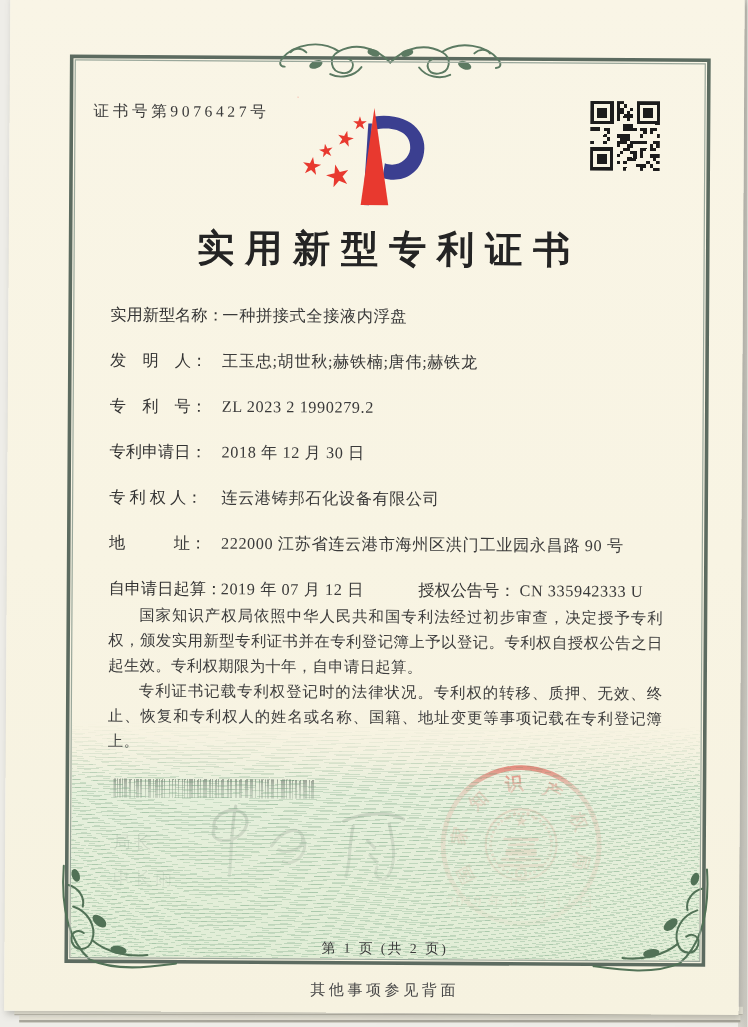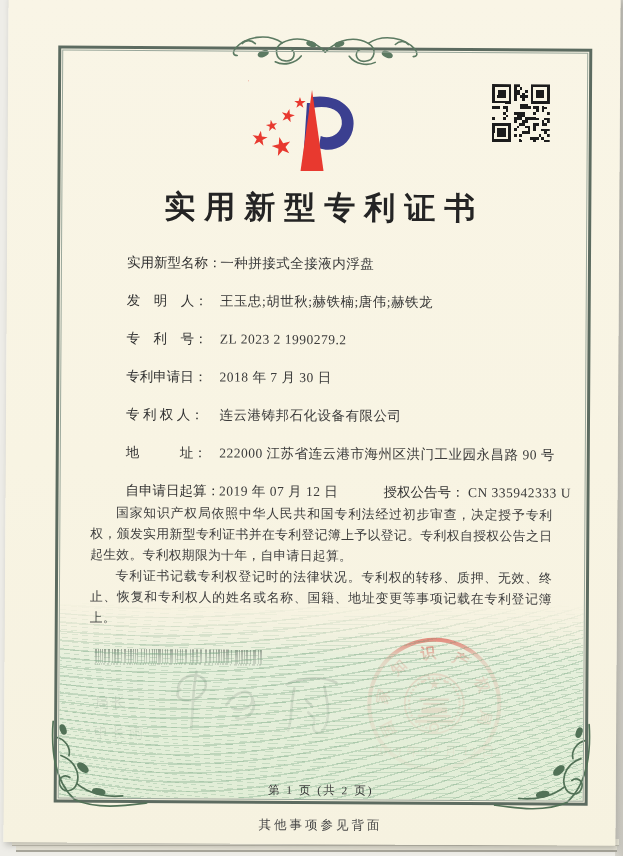--- a/index.html
+++ b/index.html
@@ -41,21 +41,21 @@
 
   .logo { position:absolute; left:240px; top:84px; width:120px; height:100px; }
 
   .title { position:absolute; left:50px; top:190px; width:534px; text-align:center;
     font-size:31px; font-weight:600; letter-spacing:9px; color:#242424; }
 
   .fields { position:absolute; left:85px; top:258px; width:470px; font-size:13.5px;
     color:#3a3a3a; }
   .frow { height:18px; line-height:18px; margin-bottom:20px; position:relative;
     white-space:nowrap; }
-  .f-label { display:inline-block; width:90px; color:#333;margin-left:35px; }
+  .f-label { display:inline-block; width:90px; color:#333; }
   .f-val { letter-spacing:.5px; }
   .grant2 { position:absolute; left:258px; top:0; }
 
   .paras { position:absolute; left:85px; top:507px; width:462px; font-size:12.8px;
     line-height:21px; color:#3d3d3d; text-align:justify; }
   .paras p { text-indent:2em; letter-spacing:.3px; }
 
   .barcode { position:absolute; left:90px; top:653px; width:172px; height:16px; }
 
   .signer { position:absolute; left:90px; top:692px; font-size:14.5px; color:#2f2f2f;
@@ -87,20 +87,21 @@
 </head>
 <body>
 
 <div id="scan">
   <div class="edge-right"></div>
   <div class="stack1"></div>
   <div class="stack2"></div>
 
   <div id="paper">
 
+    <div class="cert-no">证书号第9076427号</div>
 
     <div class="qr" id="qr">
         <svg width="58" height="58" viewBox="0 0 21 21" shape-rendering="crispEdges" fill="#1c1c1c">
           <rect x="8" y="0" width="1" height="1"></rect>
           <rect x="9" y="0" width="1" height="1"></rect>
           <rect x="8" y="1" width="1" height="1"></rect>
           <rect x="10" y="1" width="1" height="1"></rect>
           <rect x="8" y="2" width="1" height="1"></rect>
           <rect x="9" y="2" width="1" height="1"></rect>
           <rect x="12" y="2" width="1" height="1"></rect>
@@ -234,21 +235,21 @@
       <div class="frow">
         <span class="f-label">发　明　人：</span>
         <span class="f-val">王玉忠;胡世秋;赫铁楠;唐伟;赫铁龙</span>
       </div>
       <div class="frow">
         <span class="f-label">专　利　号：</span>
         <span class="f-val">ZL 2023 2 1990279.2</span>
       </div>
       <div class="frow">
         <span class="f-label">专利申请日：</span>
-        <span class="f-val">2018 年 7 月 30 日</span>
+        <span class="f-val">2018 年 12 月 30 日</span>
       </div>
       <div class="frow">
         <span class="f-label">专 利 权 人：</span>
         <span class="f-val">连云港铸邦石化设备有限公司</span>
       </div>
       <div class="frow">
         <span class="f-label">地　　　址：</span>
         <span class="f-val">222000 江苏省连云港市海州区洪门工业园永昌路 90 号</span>
       </div>
       <div class="frow">

